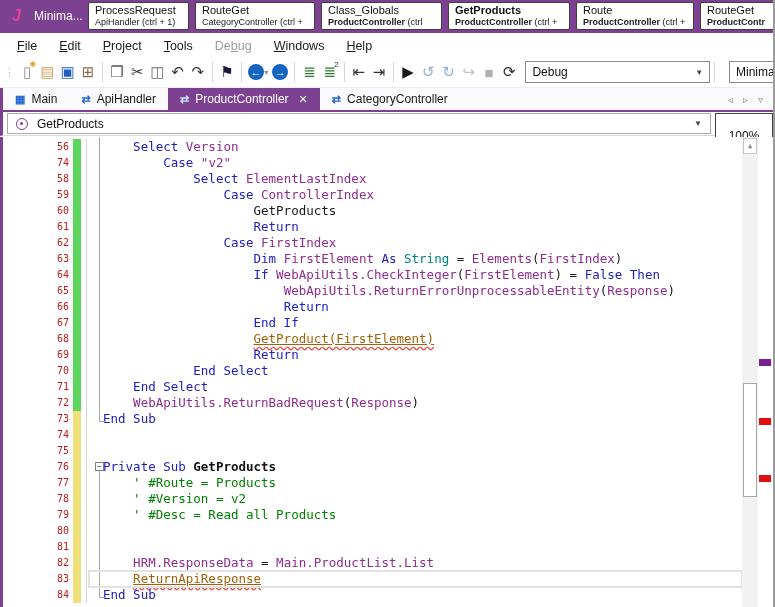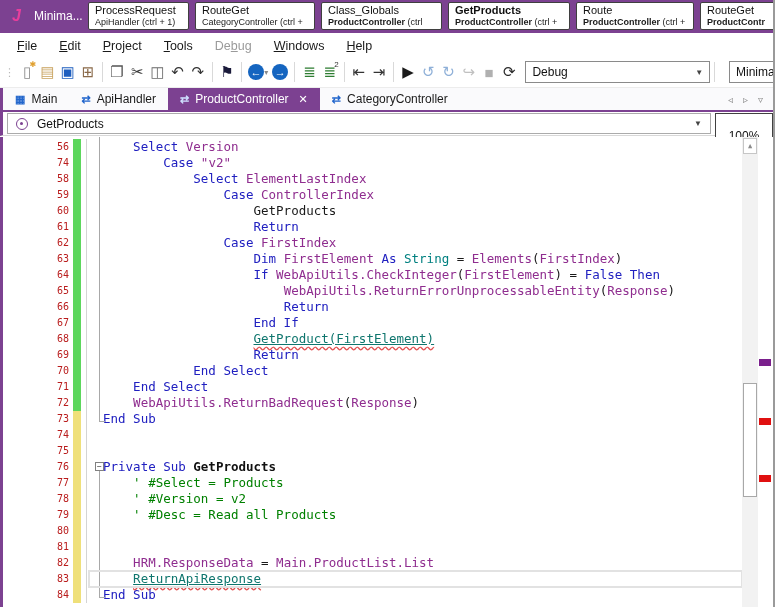--- a/index.html
+++ b/index.html
@@ -83,21 +83,21 @@
   .chbar.yellow { background:#efe07a; }
   .foldmargin { width:17px; flex:none; border-left:1px solid #d4d4d4; margin-left:5px; }
   .codetext { flex:1; color:#1a1a1a; }
   .kw { color:#2020c0; }
   .id { color:#8f2d8f; }
   .ty { color:#008080; }
   .cm { color:#008000; }
   .nm { color:#8f2d8f; }
   .pl { color:#1a1a1a; }
   .bd { color:#111; font-weight:bold; }
-  .er { color:#0f766e; text-decoration:underline; }
+  .er { color:#a16207; text-decoration:underline; }
   .er .squig { text-decoration:underline wavy #e05050; text-underline-offset:3px; }
 
   .fold-line { position:absolute; width:1px; background:#a8a8a8; left:96px; }
   .fold-tick { position:absolute; height:1px; background:#a8a8a8; left:96px; width:6px; }
   .fold-box { position:absolute; left:92px; width:9px; height:9px; border:1px solid #808080;
               background:#fff; color:#444; font-size:8px; line-height:7px; text-align:center; }
   .curline-box { position:absolute; left:85px; width:655px; height:18px;
                  border:2px solid #e2e2e2; pointer-events:none; }
 
   
@@ -294,21 +294,21 @@
       <div class="codeline"><span class="lnum">67</span><span class="chbar green"></span><span class="foldmargin"></span><span class="codetext">                    <span class="kw">End If</span></span></div>
       <div class="codeline"><span class="lnum">68</span><span class="chbar green"></span><span class="foldmargin"></span><span class="codetext">                    <span class="er"><span class="squig">GetProduct(FirstElement)</span></span></span></div>
       <div class="codeline"><span class="lnum">69</span><span class="chbar green"></span><span class="foldmargin"></span><span class="codetext">                    <span class="kw">Return</span></span></div>
       <div class="codeline"><span class="lnum">70</span><span class="chbar green"></span><span class="foldmargin"></span><span class="codetext">            <span class="kw">End Select</span></span></div>
       <div class="codeline"><span class="lnum">71</span><span class="chbar green"></span><span class="foldmargin"></span><span class="codetext">    <span class="kw">End Select</span></span></div>
       <div class="codeline"><span class="lnum">72</span><span class="chbar green"></span><span class="foldmargin"></span><span class="codetext">    <span class="id">WebApiUtils.ReturnBadRequest</span><span class="pl">(</span><span class="id">Response</span><span class="pl">)</span></span></div>
       <div class="codeline"><span class="lnum">73</span><span class="chbar yellow"></span><span class="foldmargin"></span><span class="codetext"><span class="kw">End Sub</span></span></div>
       <div class="codeline"><span class="lnum">74</span><span class="chbar yellow"></span><span class="foldmargin"></span><span class="codetext"></span></div>
       <div class="codeline"><span class="lnum">75</span><span class="chbar yellow"></span><span class="foldmargin"></span><span class="codetext"></span></div>
       <div class="codeline"><span class="lnum">76</span><span class="chbar yellow"></span><span class="foldmargin"></span><span class="codetext"><span class="kw">Private Sub </span><span class="bd">GetProducts</span></span></div>
-      <div class="codeline"><span class="lnum">77</span><span class="chbar yellow"></span><span class="foldmargin"></span><span class="codetext">    <span class="cm">' #Select = Products</span></span></div>
+      <div class="codeline"><span class="lnum">77</span><span class="chbar yellow"></span><span class="foldmargin"></span><span class="codetext">    <span class="cm">' #Route = Products</span></span></div>
       <div class="codeline"><span class="lnum">78</span><span class="chbar yellow"></span><span class="foldmargin"></span><span class="codetext">    <span class="cm">' #Version = v2</span></span></div>
       <div class="codeline"><span class="lnum">79</span><span class="chbar yellow"></span><span class="foldmargin"></span><span class="codetext">    <span class="cm">' #Desc = Read all Products</span></span></div>
       <div class="codeline"><span class="lnum">80</span><span class="chbar yellow"></span><span class="foldmargin"></span><span class="codetext"></span></div>
       <div class="codeline"><span class="lnum">81</span><span class="chbar yellow"></span><span class="foldmargin"></span></div>
       <div class="codeline"><span class="lnum">82</span><span class="chbar yellow"></span><span class="foldmargin"></span><span class="codetext">    <span class="id">HRM.ResponseData</span><span class="pl"> = </span><span class="id">Main.ProductList.List</span></span></div>
       <div class="codeline"><span class="lnum">83</span><span class="chbar yellow"></span><span class="foldmargin"></span><span class="codetext">    <span class="er"><span class="squig">ReturnApiResponse</span></span></span></div>
       <div class="codeline"><span class="lnum">84</span><span class="chbar yellow"></span><span class="foldmargin"></span><span class="codetext"><span class="kw">End Sub</span></span></div>
     </div>
   <div id="foldlayer">
       <div class="fold-line" style="top: 0px; height: 284px;"></div>

